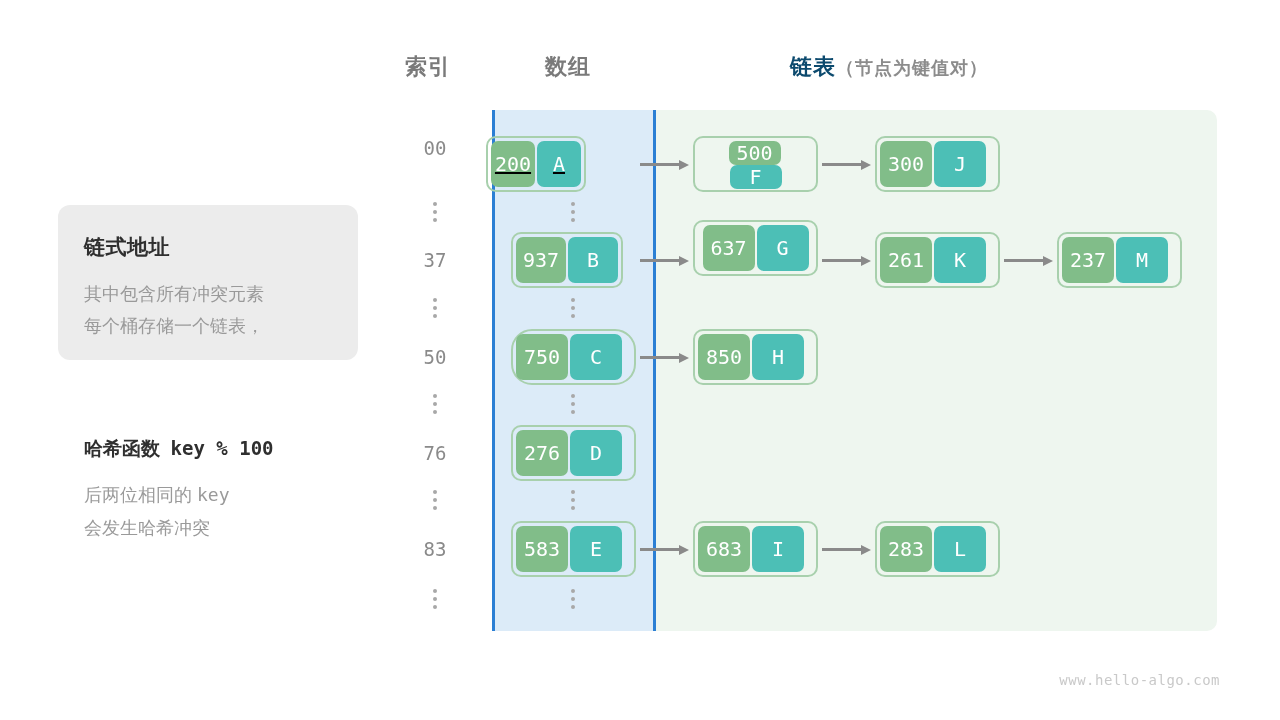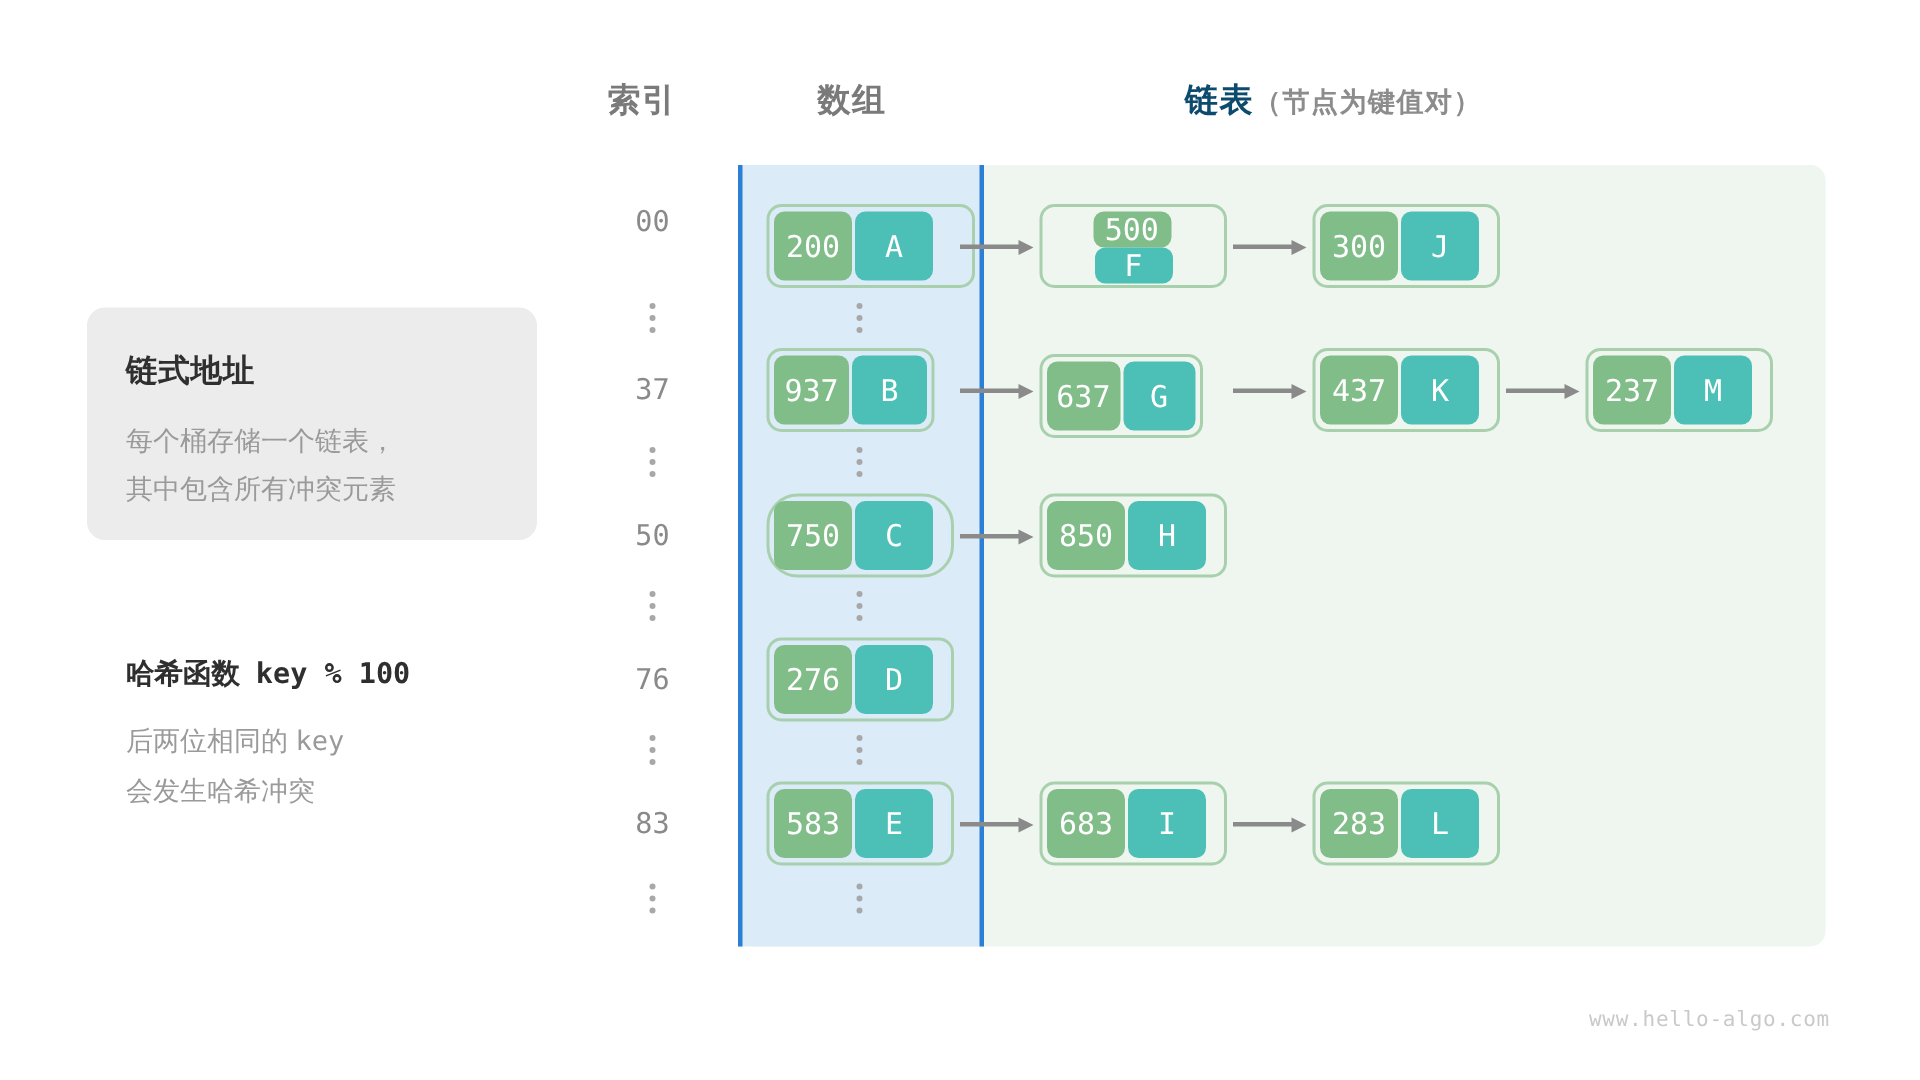--- a/index.html
+++ b/index.html
@@ -120,38 +120,38 @@
 
 <div class="hdr" id="hdr-index">索引</div>
 <div class="hdr" id="hdr-array">数组</div>
 <div class="hdr" id="hdr-list">
   <span class="green">链表</span><span class="note">（节点为键值对）</span>
 </div>
 
 <div id="info-card"></div>
 <div id="info-title">链式地址</div>
 <div id="info-body">
+  <div>其中包含所有冲突元素</div>
   <div>每个桶存储一个链表，</div>
-  <div>其中包含所有冲突元素</div>
 </div>
 
 <div id="hash-title">
   <span>哈希函数</span>&nbsp;&nbsp;<span class="mono">key % 100</span>
 </div>
 <div id="hash-body">
   <div><span>后两位相同的</span>&nbsp;<span class="mono">key</span></div>
   <div>会发生哈希冲突</div>
 </div>
 
 <div id="diagram"></div>
 <div id="array-col"></div>
 
 <div id="rows-layer">
     <div class="idx" style="top: 137px;">00</div>
-    <div class="node" style="left: 511px; top: 136px; width: 139px;">
+    <div class="node" style="left: 486px; top: 136px; width: 100px; text-decoration: underline;">
       <div class="k">200</div>
       <div class="v">A</div>
     </div>
     <div class="arrow" style="left: 640px; top: 160px; width: 49px;">
       <div class="shaft" style="width: 40px;"></div>
       <div class="head" style="left: 39px;"></div>
     </div>
     <div class="node" style="left: 693px; top: 136px; width: 125px; flex-direction: column;">
       <div class="k">500</div>
       <div class="v">F</div>
@@ -166,30 +166,30 @@
     </div>
     <div class="idx" style="top: 249px;">37</div>
     <div class="node" style="left: 511px; top: 232px; width: 112px;">
       <div class="k">937</div>
       <div class="v">B</div>
     </div>
     <div class="arrow" style="left: 640px; top: 256px; width: 49px;">
       <div class="shaft" style="width: 40px;"></div>
       <div class="head" style="left: 39px;"></div>
     </div>
-    <div class="node" style="left: 693px; top: 236px; width: 109px;">
+    <div class="node" style="left: 693px; top: 220px; width: 125px; justify-content: center;">
       <div class="k">637</div>
       <div class="v">G</div>
     </div>
     <div class="arrow" style="left: 822px; top: 256px; width: 49px;">
       <div class="shaft" style="width: 40px;"></div>
       <div class="head" style="left: 39px;"></div>
     </div>
     <div class="node" style="left: 875px; top: 232px; width: 125px;">
-      <div class="k">437</div>
+      <div class="k">261</div>
       <div class="v">K</div>
     </div>
     <div class="arrow" style="left: 1004px; top: 256px; width: 49px;">
       <div class="shaft" style="width: 40px;"></div>
       <div class="head" style="left: 39px;"></div>
     </div>
     <div class="node" style="left: 1057px; top: 232px; width: 125px;">
       <div class="k">237</div>
       <div class="v">M</div>
     </div>

